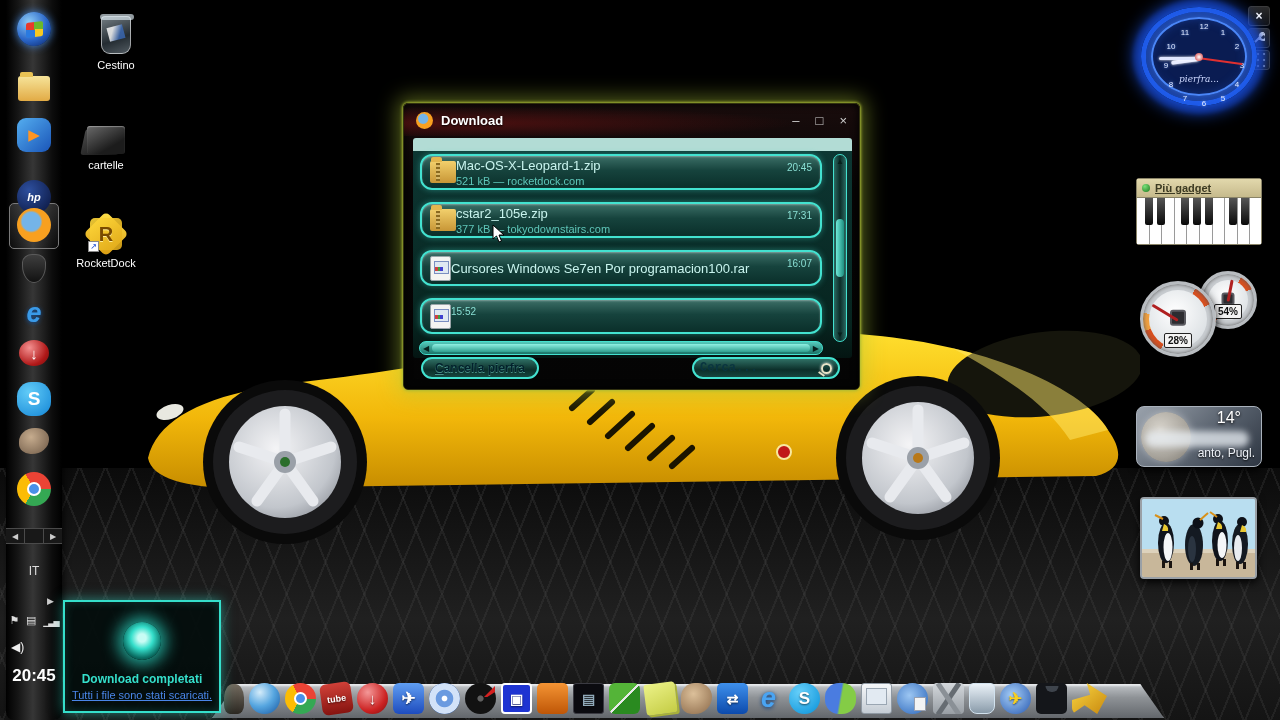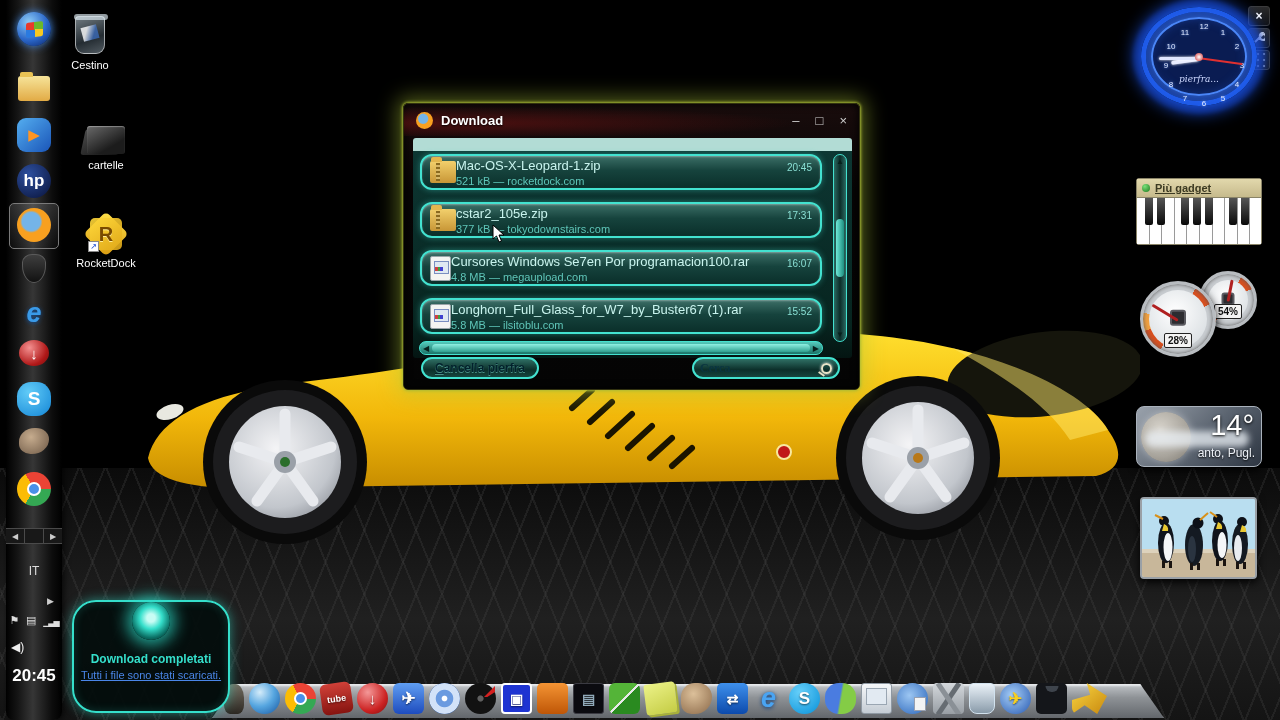--- a/index.html
+++ b/index.html
@@ -20,21 +20,21 @@
     border-radius:0 0 8px 8px;box-shadow:2px 0 6px rgba(0,0,0,.7)}
   .si{position:absolute;left:50%;transform:translateX(-50%);width:34px;height:34px;display:flex;align-items:center;justify-content:center;color:#fff}
   .sel-ring{position:absolute;left:3px;top:203px;width:50px;height:46px;border:1px solid #7a7a7a;border-radius:5px;
     background:linear-gradient(rgba(255,255,255,.14),rgba(255,255,255,.02))}
   .si-win{top:12px;background:radial-gradient(circle at 35% 30%,#8ecdf8,#2a66c8 55%,#081f60);border-radius:50%;box-shadow:0 0 8px #3f86e0}
   .si-win i{width:17px;height:15px;border-radius:2px;transform:skewY(-6deg);
     background:conic-gradient(#6ab82a 0 90deg,#f8c820 0 180deg,#2a7ae0 0 270deg,#e83a2a 0)}
   .si-folder{top:76px;width:32px;height:25px;background:linear-gradient(#f6e49a,#e2ab45);border-radius:3px;position:absolute}
   .si-folder:before{content:"";position:absolute;top:-4px;left:2px;width:13px;height:5px;background:#e8c254;border-radius:2px 2px 0 0}
   .si-wmp{top:118px;background:linear-gradient(135deg,#54aef0,#1a55b8);border-radius:9px;color:#ff9522;font-size:15px}
-  .si-hp{top:164px;background:radial-gradient(circle at 35% 30%,#2d4f9e,#081239);border-radius:50%;font-weight:bold;font-size:17px}
+  .si-hp{top:180px;background:radial-gradient(circle at 35% 30%,#2d4f9e,#081239);border-radius:50%;font-style:italic;font-weight:bold;font-size:11px}
   .si-ff{top:208px;background:radial-gradient(circle at 42% 40%,#74b4e8 0 32%,#f8a020 40% 72%,#c94f06);border-radius:50%}
   .si-shield{top:254px;width:24px;height:29px;background:linear-gradient(#3e3e3e,#121212);border:1px solid #5a5a5a;
     border-radius:11px 11px 13px 13px/9px 9px 19px 19px}
   .si-ie{top:296px;color:#3a9ae8;font-size:27px;font-weight:bold;font-style:italic;text-shadow:0 1px 4px #114d94}
   .si-dl{top:340px;width:30px;height:26px;background:radial-gradient(circle at 35% 30%,#f49090,#b01818 65%,#6d0c0c);border-radius:50%;font-weight:bold;font-size:15px}
   .si-sk{top:382px;background:radial-gradient(circle at 35% 30%,#62ccf8,#1486d6);border-radius:42%;font-weight:bold;font-size:19px}
   .si-gimp{top:428px;width:30px;height:26px;background:radial-gradient(circle at 40% 35%,#c6ac8e,#6d5845);border-radius:55% 45% 60% 40%}
   .si-chrome{top:472px;background:conic-gradient(from -30deg,#ea4335 0 120deg,#34a853 0 240deg,#fbbc05 0);border-radius:50%;position:absolute}
   .si-chrome i{position:absolute;inset:10px;background:#4a90e8;border:2px solid #fff;border-radius:50%}
 
@@ -103,29 +103,29 @@
     display:flex;align-items:center;justify-content:space-between;font-size:8px;padding:0 3px}
   .hsb .htrack{flex:1;height:8px;margin:0 3px;border-radius:4px;background:linear-gradient(#8ff0e2,#2fa090)}
   .dl-foot{position:absolute;left:9px;bottom:8px;width:439px;height:24px}
   .clear-btn{position:absolute;left:8px;top:0;width:118px;height:22px;border-radius:11px;border:2px solid #43e2d0;
     background:linear-gradient(#2f6f64,#0c2f2a 60%,#16453e);color:#03222c;font-weight:bold;font-size:12px;
     font-family:"Liberation Sans",sans-serif;display:flex;align-items:center;justify-content:center;cursor:pointer;
     text-shadow:0 1px 0 rgba(130,230,215,.5)}
   .clear-btn span::first-letter{text-decoration:underline}
   .searchbox{position:absolute;right:12px;top:0;width:148px;height:22px;border-radius:11px;border:2px solid #43e2d0;
     background:linear-gradient(#2f6f64,#0c2f2a 60%,#16453e);display:flex;align-items:center;padding:0 6px}
-  .searchbox input{flex:1;min-width:0;background:transparent;border:none;outline:none;color:#bfeee6;font-size:12px;font-family:Liberation Serif, serif}
+  .searchbox input{flex:1;min-width:0;background:transparent;border:none;outline:none;color:#bfeee6;font-size:12px;font-family:Liberation Mono, monospace}
   .searchbox input::placeholder{color:#0a3540;font-weight:bold;opacity:1}
   .mag{width:11px;height:11px;border:2px solid #e8e4c8;border-radius:50%;position:relative;flex:0 0 auto;box-shadow:0 0 3px #fff}
   .mag:after{content:"";position:absolute;left:-5px;top:8px;width:7px;height:2px;background:#e8e4c8;transform:rotate(35deg)}
 
   
-  .notif{position:absolute;left:72px;top:600px;width:158px;height:113px;z-index:6;border:2px solid #35dfcb;border-radius:24px;
+  .notif{position:absolute;left:63px;top:600px;width:158px;height:113px;z-index:6;border:2px solid #35dfcb;border-radius:0;
     background:rgba(3,13,12,.93);box-shadow:0 0 12px rgba(53,223,203,.55), inset 0 0 10px rgba(53,223,203,.2);
-    display:flex;flex-direction:column;align-items:center;padding-top:0}
+    display:flex;flex-direction:column;align-items:center;padding-top:20px}
   .notif-orb{width:38px;height:38px;border-radius:50%;
     background:radial-gradient(circle at 50% 42%,#c8fcf4 0 14%,#35dfcb 38%,#0b6f64 68%,#032a26 92%);
     box-shadow:0 0 16px 5px rgba(45,220,200,.75)}
   .notif-title{margin-top:12px;color:#35dfcb;font-weight:bold;font-size:12px}
   .notif-link{margin-top:3px;color:#4a86e8;font-size:11px;text-decoration:underline;cursor:pointer}
 
   
   .gctl{position:absolute;left:1248px;top:6px;width:22px;z-index:5;display:flex;flex-direction:column;gap:2px}
   .gctl .gb{width:22px;height:20px;background:linear-gradient(#2c2c2c,#101010);border:1px solid #3c3c3c;border-radius:3px;
     color:#fff;display:flex;align-items:center;justify-content:center;font-size:12px;font-weight:bold}
@@ -164,21 +164,21 @@
   .g-ram{left:1199px;top:271px;width:58px;height:58px}
   .g-ram .needle{width:22px;transform:rotate(-79deg)}
   .g-ram .chip{width:13px;height:13px}
   .g-ram .gval{bottom:14%}
 
   .weather{position:absolute;left:1136px;top:406px;width:126px;height:61px;z-index:5;border-radius:8px;overflow:hidden;
     background:linear-gradient(135deg,#9aa2ac,#59626e 55%,#2e3642);border:1px solid #aab2bc;box-shadow:0 3px 8px #000}
   .moon{position:absolute;left:4px;top:5px;width:50px;height:50px;border-radius:50%;
     background:radial-gradient(circle at 38% 35%,#d8d4cc,#a8a49c 60%,#7a766e);box-shadow:0 0 8px rgba(255,255,255,.4)}
   .wcloud{position:absolute;left:8px;top:24px;width:104px;height:16px;border-radius:8px;background:rgba(235,240,245,.75);filter:blur(3px)}
-  .wtemp{position:absolute;right:7px;top:2px;color:#fff;font-size:29px;text-shadow:0 1px 3px #000}
+  .wtemp{position:absolute;right:20px;top:2px;color:#fff;font-size:16px;text-shadow:0 1px 3px #000}
   .wloc{position:absolute;right:6px;bottom:6px;color:#eef2f8;font-size:12px;text-shadow:0 1px 2px #000}
 
   .photo{position:absolute;left:1140px;top:497px;width:117px;height:82px;z-index:5;border:2px solid #9aa0a6;border-radius:4px;
     box-shadow:0 3px 8px #000;overflow:hidden;background:#bfe3f2}
 
   
   .shelf{position:absolute;left:212px;bottom:2px;width:952px;height:34px;z-index:2;
     background:linear-gradient(#c2c6ca,#8e9296 40%,#63676c);
     clip-path:polygon(2.5% 0,97.5% 0,100% 100%,0 100%);box-shadow:inset 0 2px 2px #e8eaec}
   .dockrow{position:absolute;left:224px;bottom:6px;z-index:3;display:flex;gap:5px;align-items:flex-end}
@@ -316,21 +316,21 @@
   <div class="tb-expand">▶</div>
   <div class="tb-tray">
     <span>⚑</span>
     <span>▤</span>
     <span class="tb-net">▁▃▅</span>
   </div>
   <div class="tb-speaker">◀)</div>
   <div class="tb-time">20:45</div>
 </div>
 
-<div class="dicon" style="left:58px;top:16px">
+<div class="dicon" style="left:84px;top:16px">
   <div class="art ic-bin"></div>
   <div class="lbl">Cestino</div>
 </div>
 <div class="dicon" style="left:74px;top:126px">
   <div class="art ic-dfold"></div>
   <div class="lbl">cartelle</div>
 </div>
 <div class="dicon" style="left:74px;top:216px">
   <div class="art ic-rd">
     <b>R</b>
@@ -363,30 +363,25 @@
       <div class="dl-info">
         <div class="dl-name">cstar2_105e.zip</div>
         <div class="dl-meta">377 kB — tokyodownstairs.com</div>
       </div>
       <span class="dl-time">17:31</span>
     </div>
     <div class="dl-item" style="top:112px">
       <div class="fi fi-rar"></div>
       <div class="dl-info">
         <div class="dl-name">Cursores Windows Se7en Por programacion100.rar</div>
-        <div class="dl-meta">4.8 MB — megaupload.com</div>
       </div>
       <span class="dl-time">16:07</span>
     </div>
     <div class="dl-item" style="top:160px">
       <div class="fi fi-rar"></div>
-      <div class="dl-info">
-        <div class="dl-name">Longhorn_Full_Glass_for_W7_by_Buster67 (1).rar</div>
-        <div class="dl-meta">5.8 MB — ilsitoblu.com</div>
-      </div>
       <span class="dl-time">15:52</span>
     </div>
     <div class="vsb">
       <span>▲</span>
       <span class="thumb"></span>
       <span>▼</span>
     </div>
     <div class="hsb">
       <span>◀</span>
       <span class="htrack"></span>

